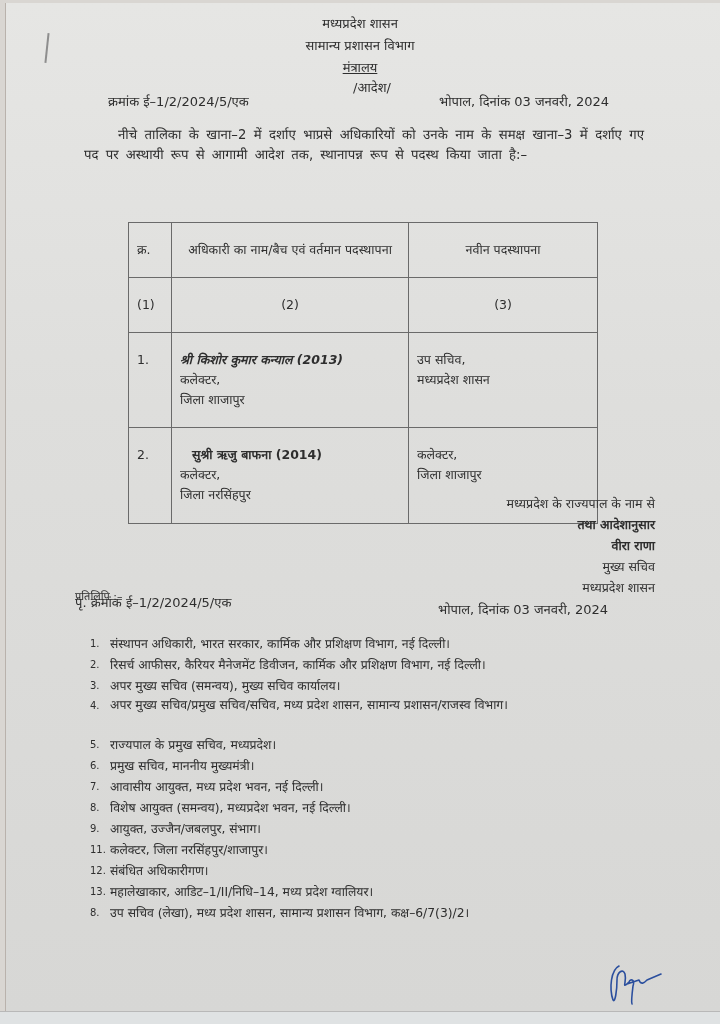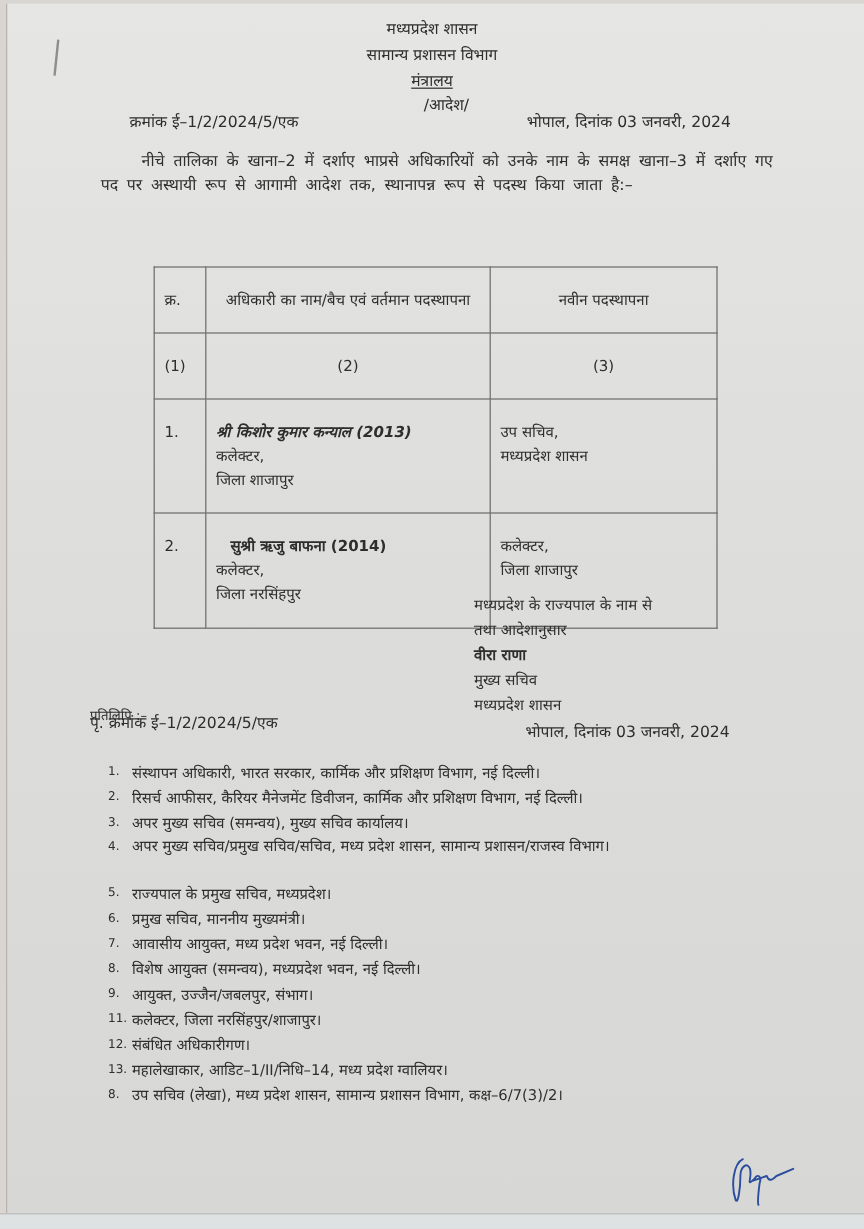--- a/index.html
+++ b/index.html
@@ -32,21 +32,21 @@
     font-size:13.2px; line-height:20px; text-align:justify; text-indent:34px;
     word-spacing:3px;
   }
   table.order {
     position:absolute; left:128px; top:222px; width:470px;
     border-collapse:collapse; font-size:12.5px;
   }
   table.order td { border:1px solid #6a6a6a; vertical-align:top; padding:17px 8px; line-height:20px; }
   .c1 { width:26px; }
   .c2 { width:220px; }
-  .sig { position:absolute; left:395px; width:260px; text-align:left; font-size:12.5px; }
+  .sig { position:absolute; left:395px; width:260px; text-align:right; font-size:12.5px; }
   .cc-list { position:absolute; left:90px; top:634px; width:560px; font-size:12.3px; }
   .cc-item { position:relative; height:21px; line-height:20px; white-space:nowrap; }
   .cc-item.two { height:38px; white-space:normal; line-height:17px; }
   .cc-num { position:absolute; left:0; top:0; font-size:10px; }
   .cc-text { position:absolute; left:20px; top:0; right:0; }
   .signature { position:absolute; left:605px; top:960px; }
 </style>
 </head>
 <body>
 
@@ -97,21 +97,21 @@
     </td>
     <td>
       <div>कलेक्टर,</div>
       <div>जिला शाजापुर</div>
     </td>
   </tr>
 </tbody>
   </table>
 
 <div class="sig" style="top:495px;">मध्यप्रदेश के राज्यपाल के नाम से</div>
-<div class="sig" style="top:516px;">तथा आदेशानुसार</div>
+<div class="sig" style="top:516px;font-weight:bold;">तथा आदेशानुसार</div>
 <div class="sig" style="top:537px; font-weight:bold;">वीरा राणा</div>
 <div class="sig" style="top:558px;">मुख्य सचिव</div>
 <div class="sig" style="top:579px;">मध्यप्रदेश शासन</div>
 
 <div class="t" style="left:75px; top:593px; font-size:13px;">पृ. क्रमांक ई–1/2/2024/5/एक</div>
 <div class="t" style="left:438px; top:600px; font-size:13px;">भोपाल, दिनांक 03 जनवरी, 2024</div>
 <div class="t" style="left:75px; top:588px; font-size:11px;">प्रतिलिपि :–</div>
 
 <div class="cc-list">
   <div class="cc-item">

